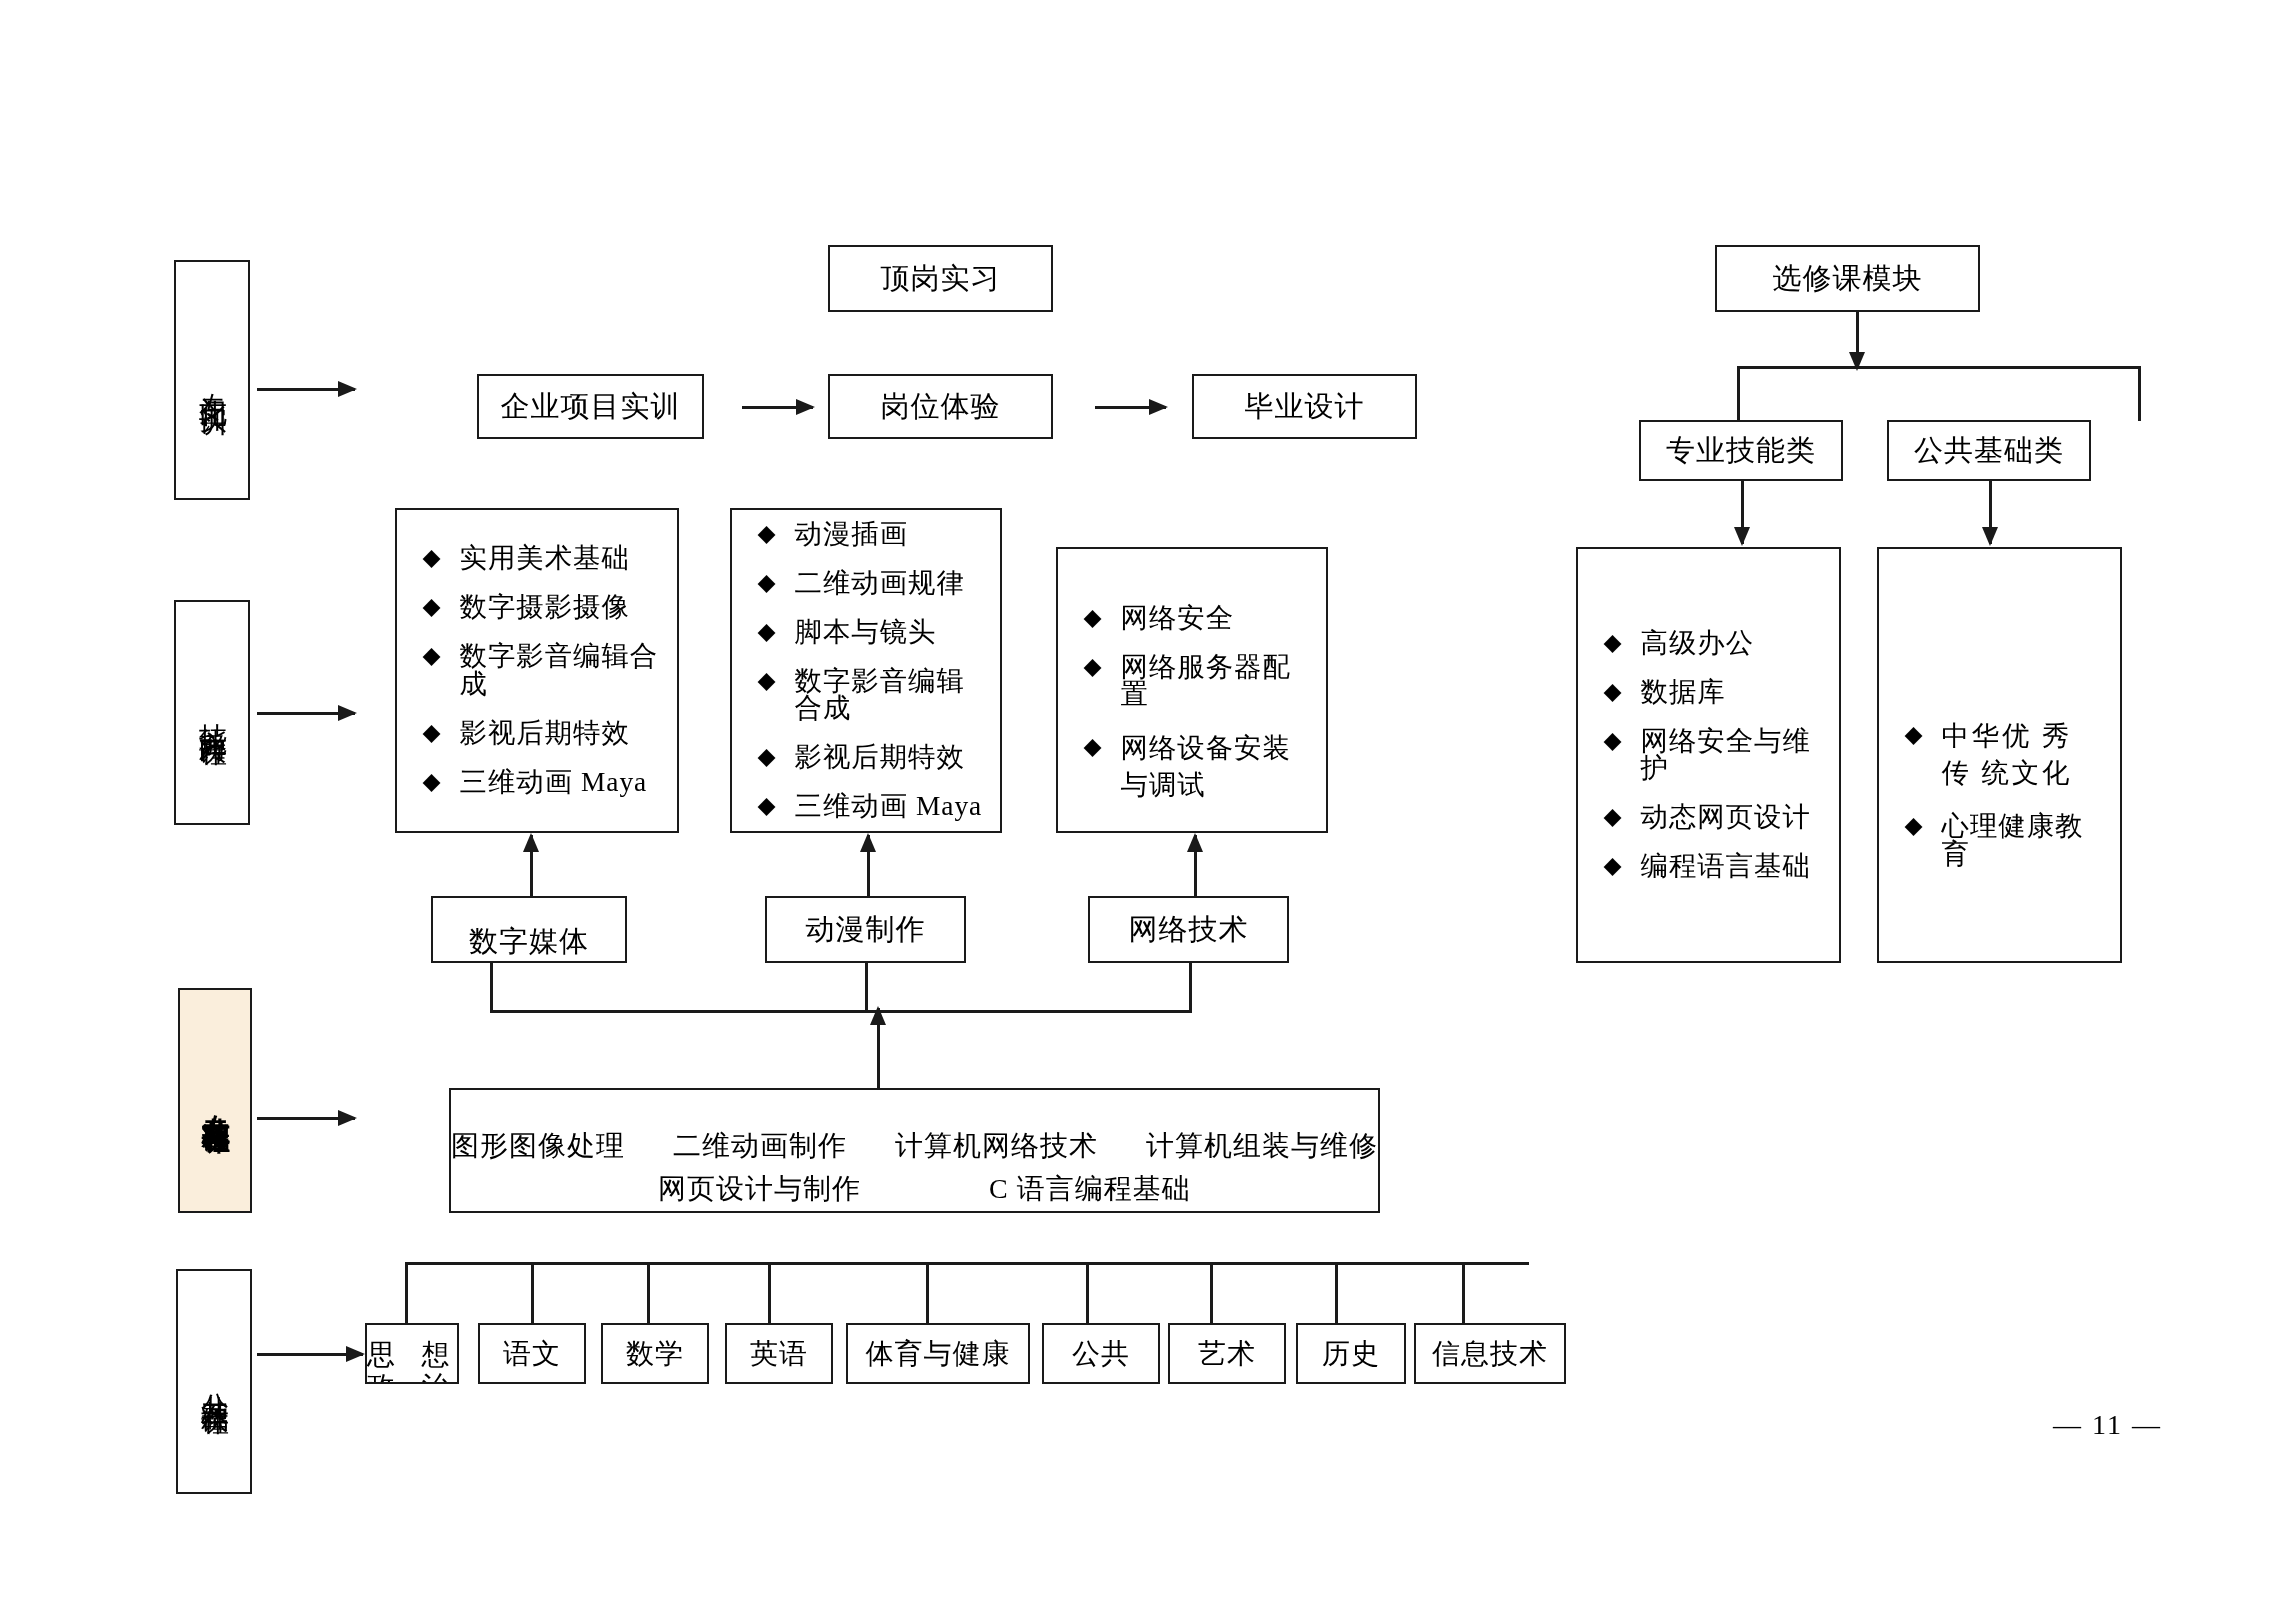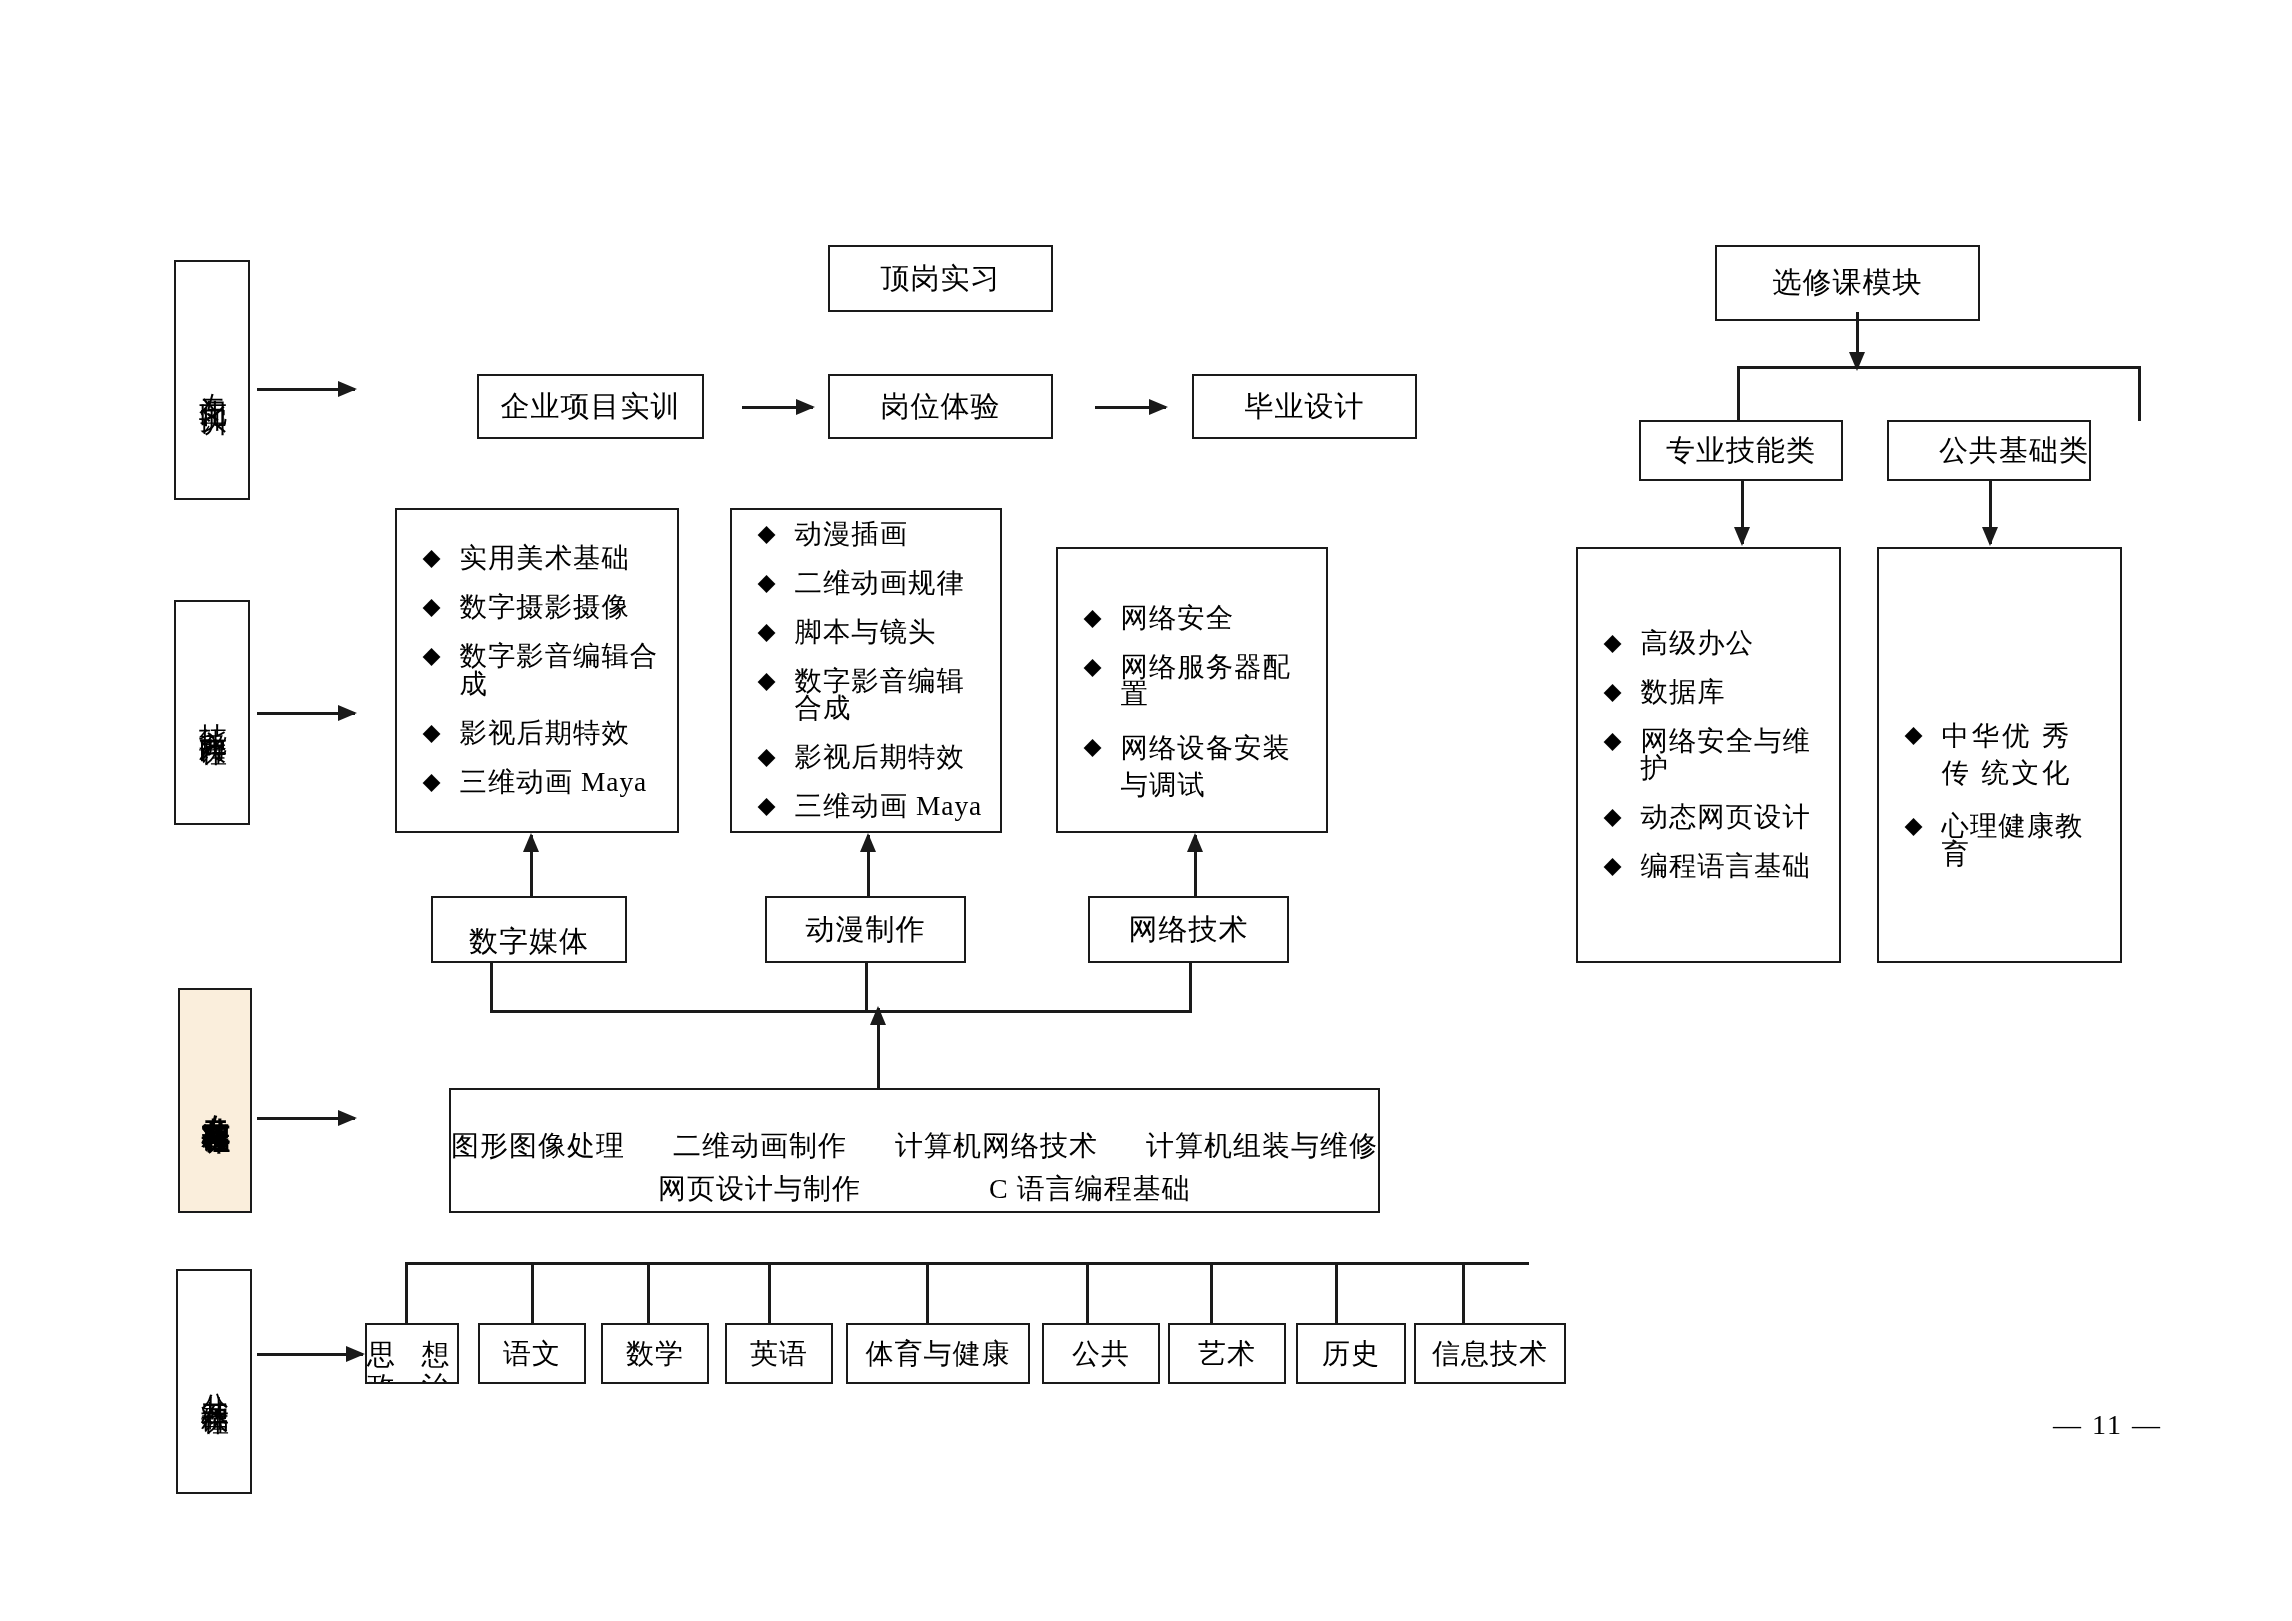--- a/index.html
+++ b/index.html
@@ -333,34 +333,34 @@
   <div class="chip" style="left:1168px; top:1323px; width:118px; height:61px;">
     <span>艺术</span>
   </div>
   <div class="chip" style="left:1296px; top:1323px; width:110px; height:61px;">
     <span>历史</span>
   </div>
   <div class="chip" style="left:1414px; top:1323px; width:152px; height:61px;">
     <span>信息技术</span>
   </div>
 
-  <div class="box" style="left:1715px; top:245px; width:265px; height:76px;">
+  <div class="box" style="left:1715px; top:245px; width:265px; height:67px;">
     <span>选修课模块</span>
   </div>
 
   <div class="arrow-down" style="left:1856px; top:312px; height:57px;"></div>
 
   <div class="hline" style="left:1737px; top:366px; width:404px;"></div>
   <div class="vline" style="left:1737px; top:366px; height:55px;"></div>
   <div class="vline" style="left:2138px; top:366px; height:55px;"></div>
 
   <div class="box" style="left:1639px; top:420px; width:204px; height:61px;">
     <span>专业技能类</span>
   </div>
-  <div class="box" style="left:1887px; top:420px; width:204px; height:61px;justify-content:flex-end;">
+  <div class="box" style="left:1887px; top:420px; width:204px; height:61px;">
     <span>公共基础类</span>
   </div>
 
   <div class="arrow-down" style="left:1741px; top:481px; height:63px;"></div>
   <div class="arrow-down" style="left:1989px; top:481px; height:63px;"></div>
 
   <div class="listbox" style="left:1576px; top:547px; width:265px; height:416px;">
     <ul>
       <li><span class="bullet">◆</span><span>高级办公</span></li>
       <li><span class="bullet">◆</span><span>数据库</span></li>

